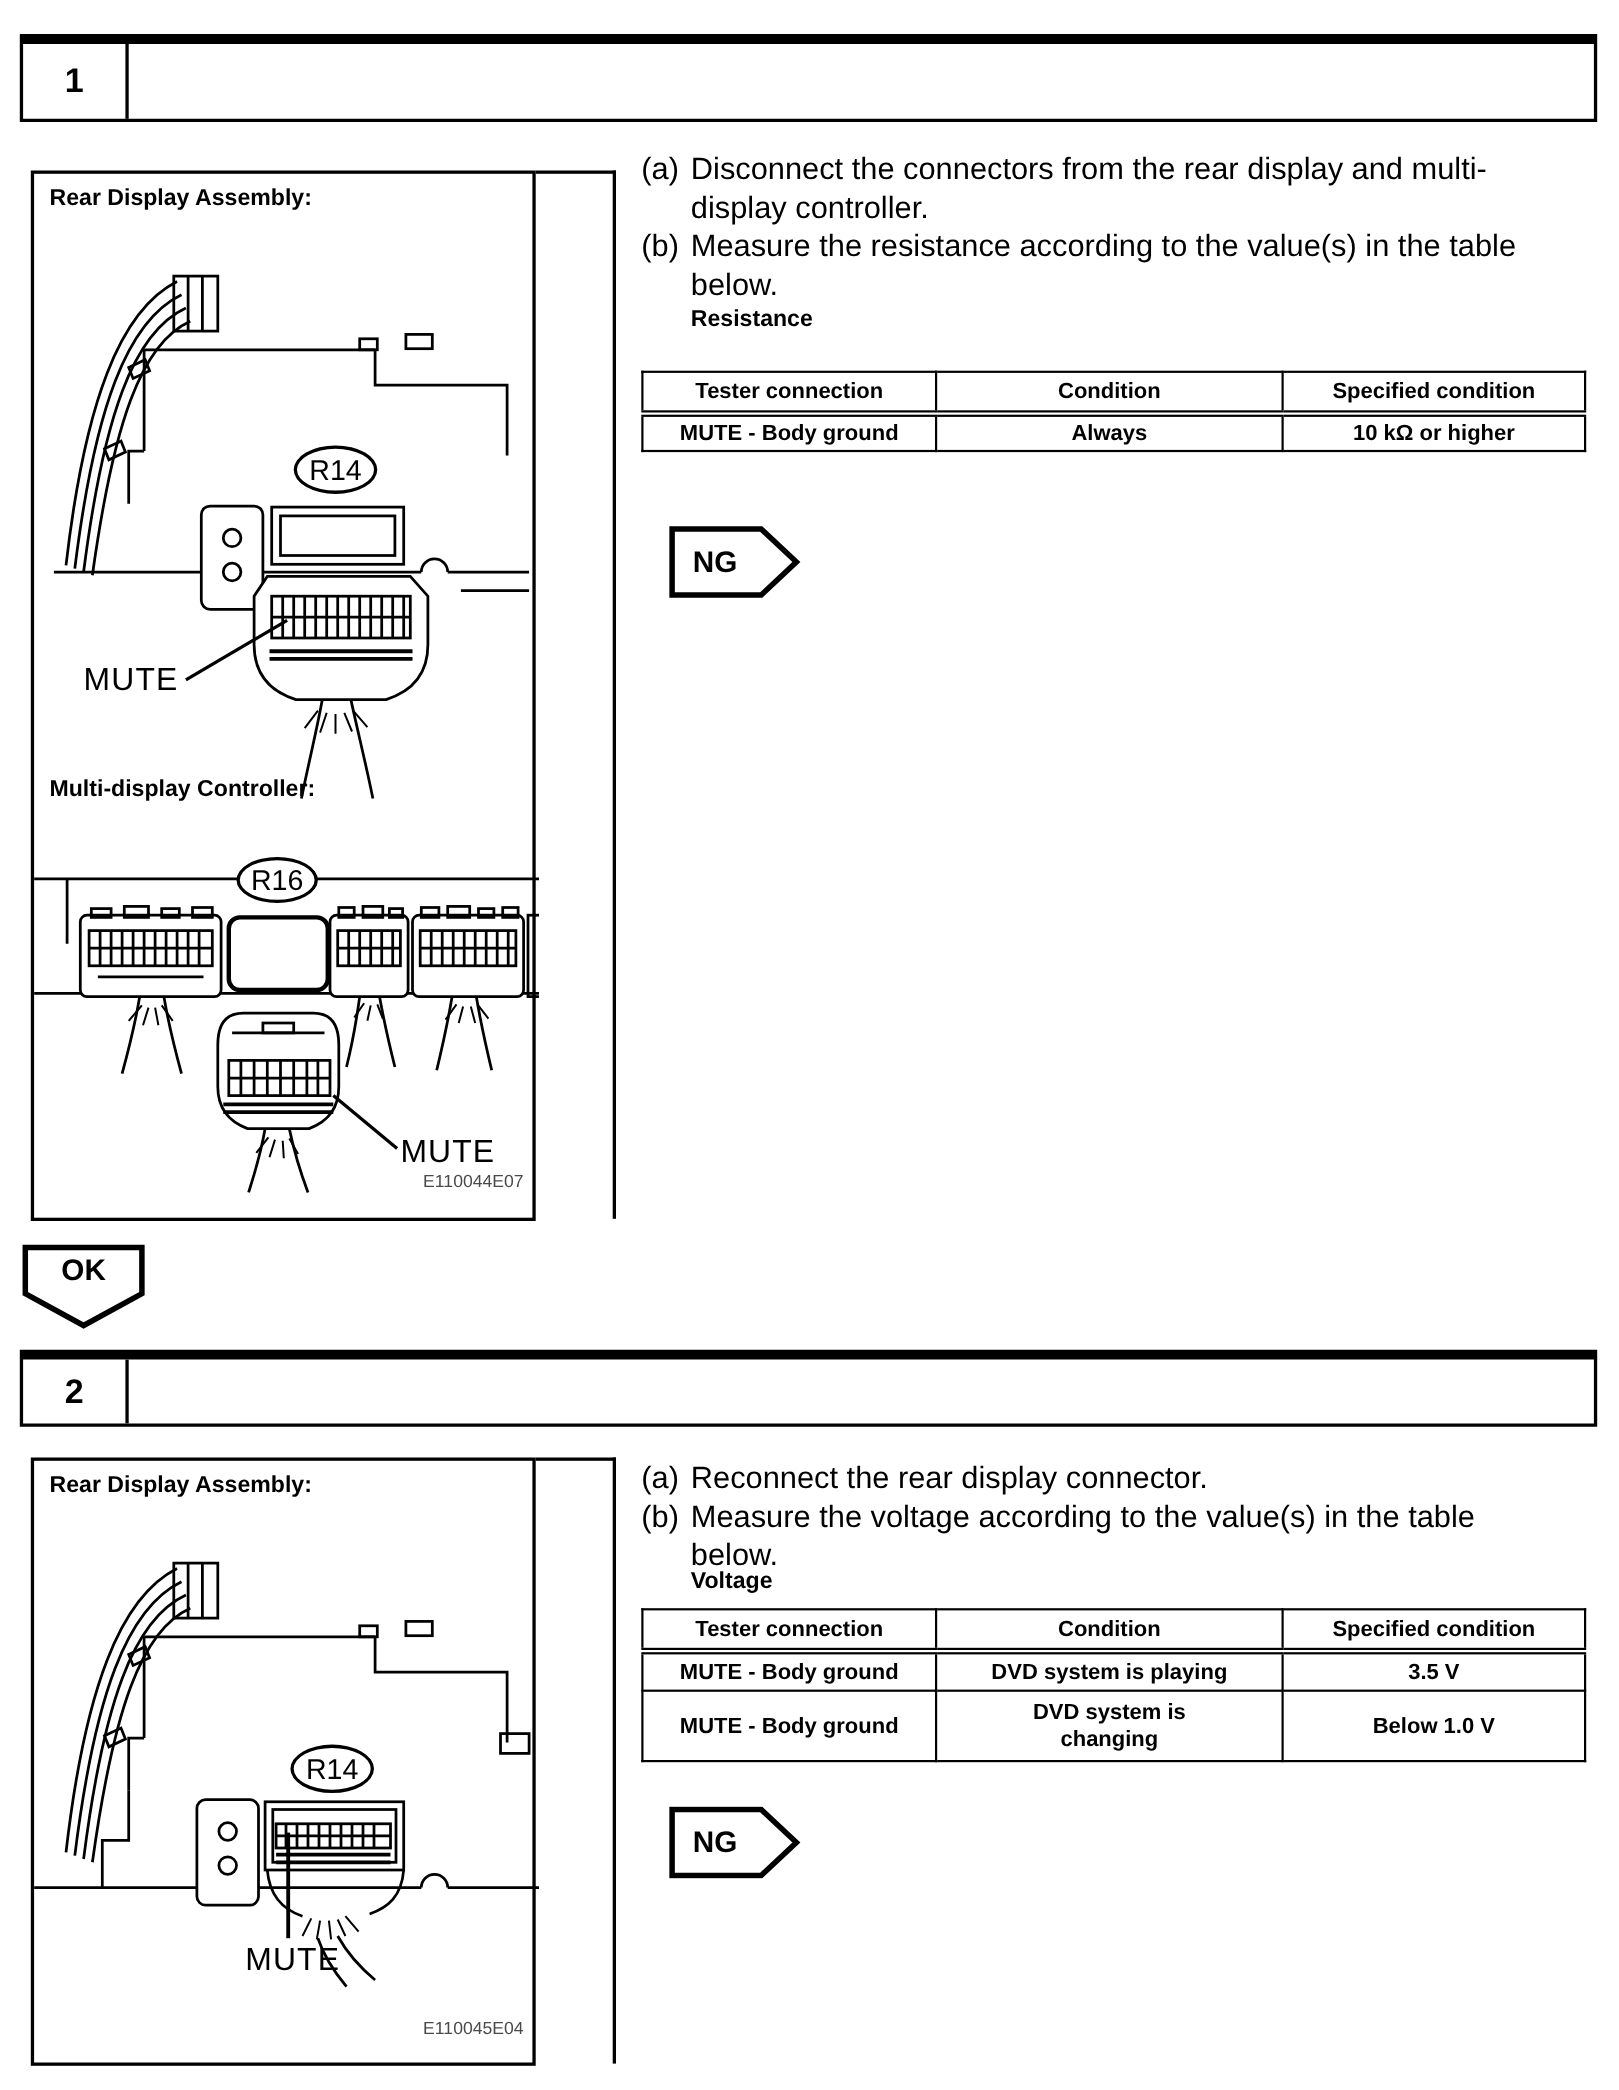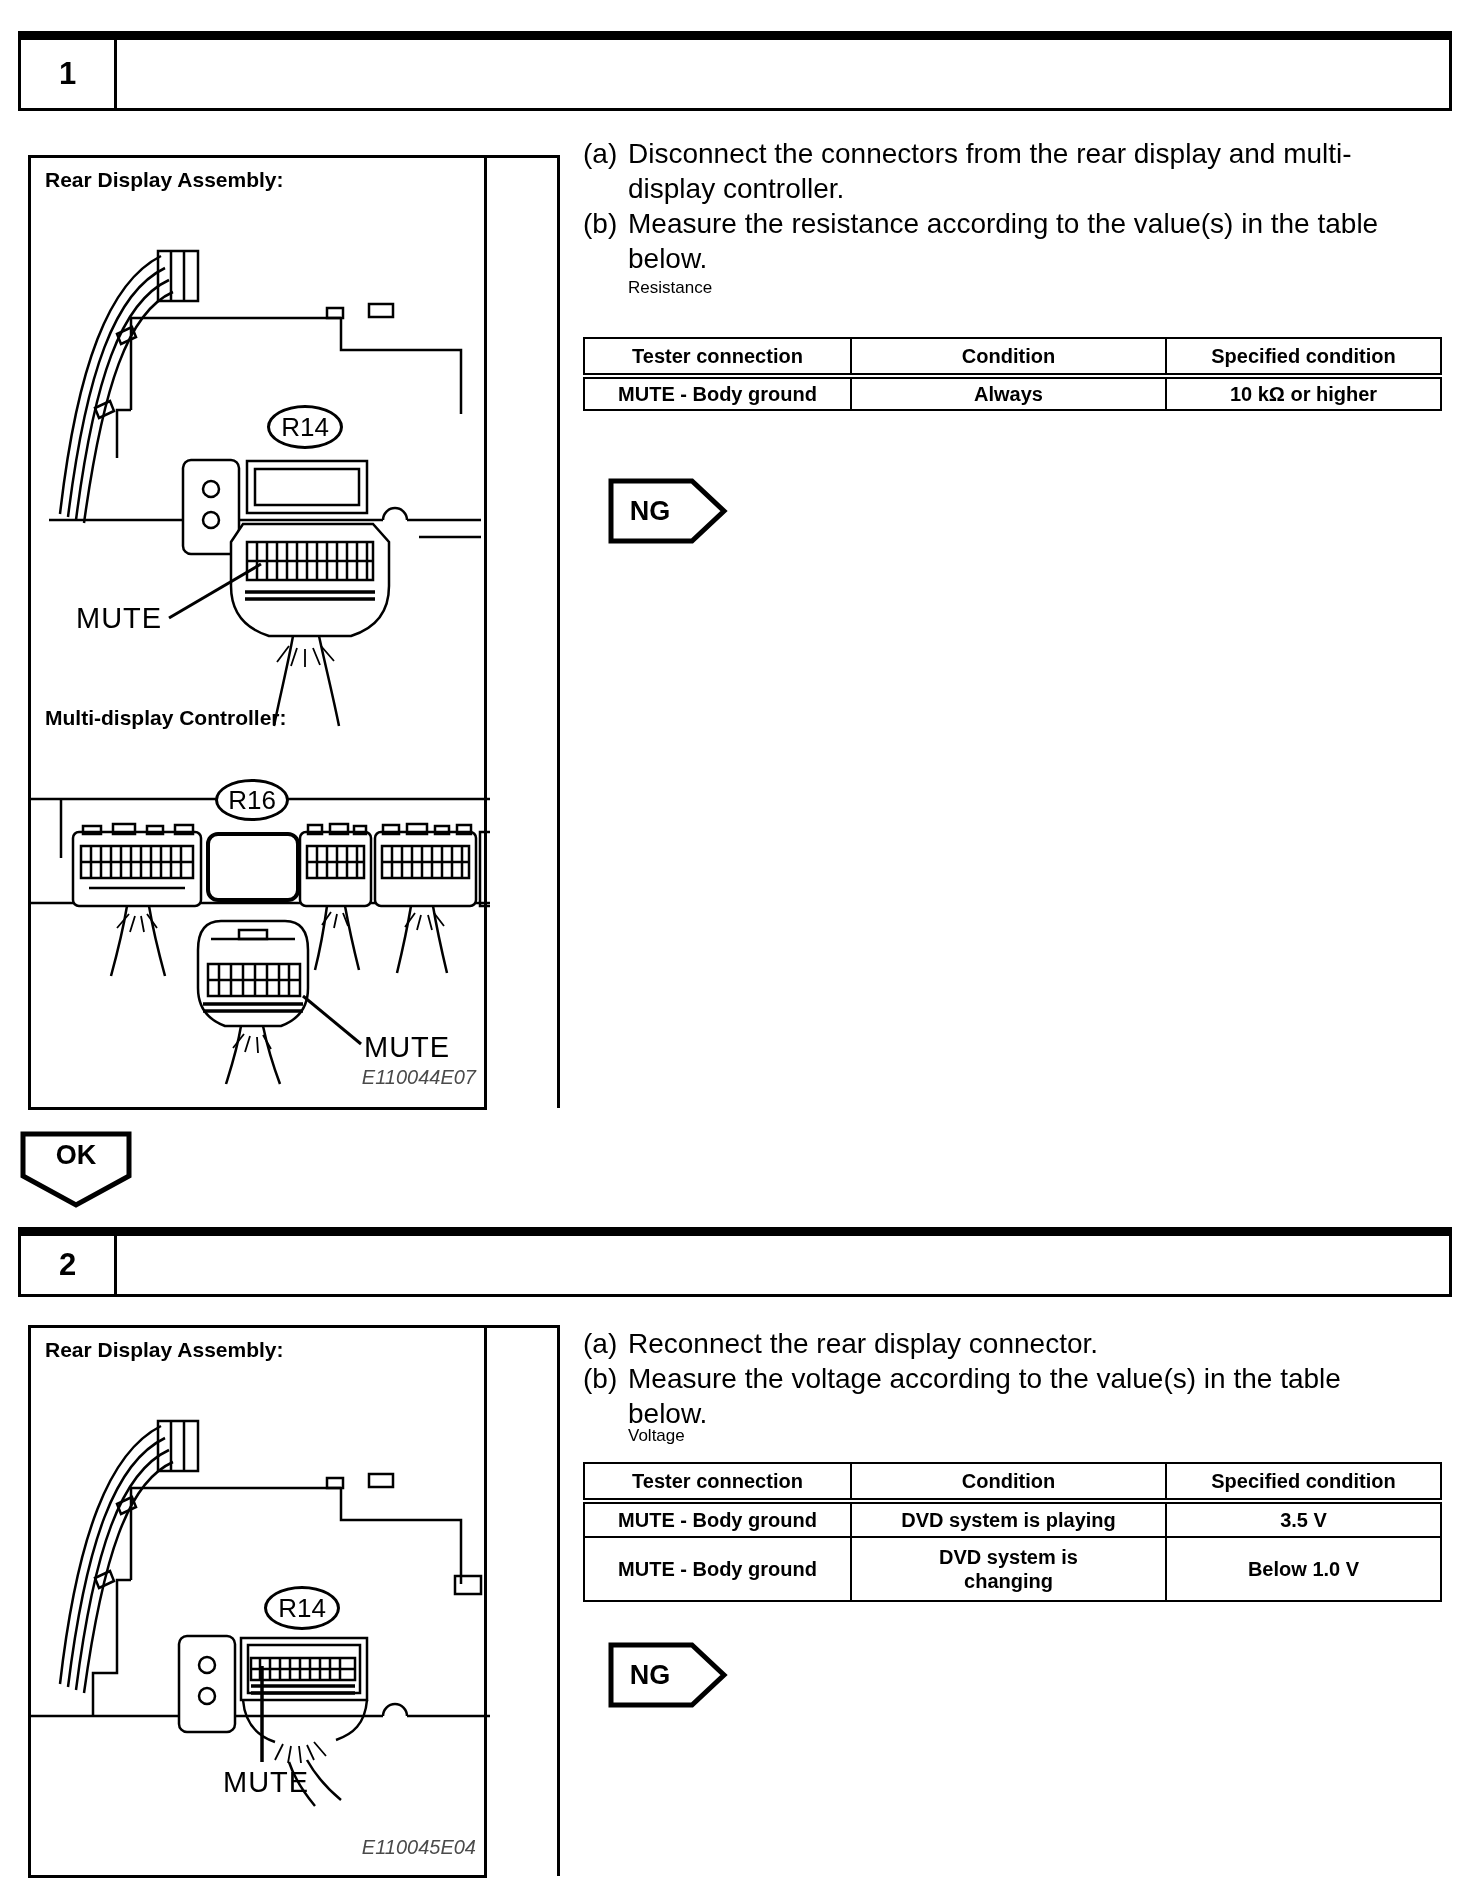--- a/index.html
+++ b/index.html
@@ -12,31 +12,31 @@
   .step-header { position:absolute; border:3px solid #000; border-top:9px solid #000; background:#fff; display:flex; box-sizing:border-box; }
   .step-num { width:93px; border-right:3px solid #000; display:flex; align-items:center; justify-content:center; font-weight:bold; font-size:31px; flex:none; }
   .step-title { flex:1; padding:2px 10px 2px 16px; font-weight:bold; font-size:27px; line-height:33px; display:flex; flex-direction:column; justify-content:center; }
 
   
   .fig-box { position:absolute; border:3px solid #000; background:#fff; box-sizing:border-box; }
   .fig-box svg { position:absolute; left:0; top:0; }
   .fig-heading { position:absolute; font-weight:bold; font-size:21px; white-space:nowrap; }
   .oval { position:absolute; border:3px solid #000; border-radius:50%; background:#fff; display:flex; align-items:center; justify-content:center; font-size:26px; box-sizing:border-box; }
   .mute-label { position:absolute; font-size:29px; letter-spacing:1px; white-space:nowrap; }
-  .fig-code { position:absolute; font-size:20px; color:#4a4a4a; white-space:nowrap;font-style:italic; }
+  .fig-code { position:absolute; font-size:16px; color:#4a4a4a; white-space:nowrap; }
 
   
   .fig-divider { position:absolute; border-top:3px solid #000; border-right:3px solid #000; box-sizing:border-box; }
 
   
   .instr-block { position:absolute; }
   .instr-row { display:flex; font-size:28px; line-height:35px; }
   .instr-marker { width:45px; flex:none; }
   .instr-text { width:800px; }
-  .sub-title { position:absolute; font-weight:normal; font-size:17px; white-space:nowrap; }
+  .sub-title { position:absolute; font-weight:bold; font-size:21px; white-space:nowrap; }
 
   
   .spec-table { position:absolute; border-collapse:collapse; table-layout:fixed; background:#fff; }
   .spec-table th, .spec-table td {
     border:2.5px solid #000; font-weight:bold; font-size:20px; text-align:center;
     padding:2px 4px; overflow:hidden;
   }
   .spec-table th { border-bottom:6px double #000; height:30px; }
   .wrap-narrow { display:inline-block; max-width:175px; line-height:24px; }
 

